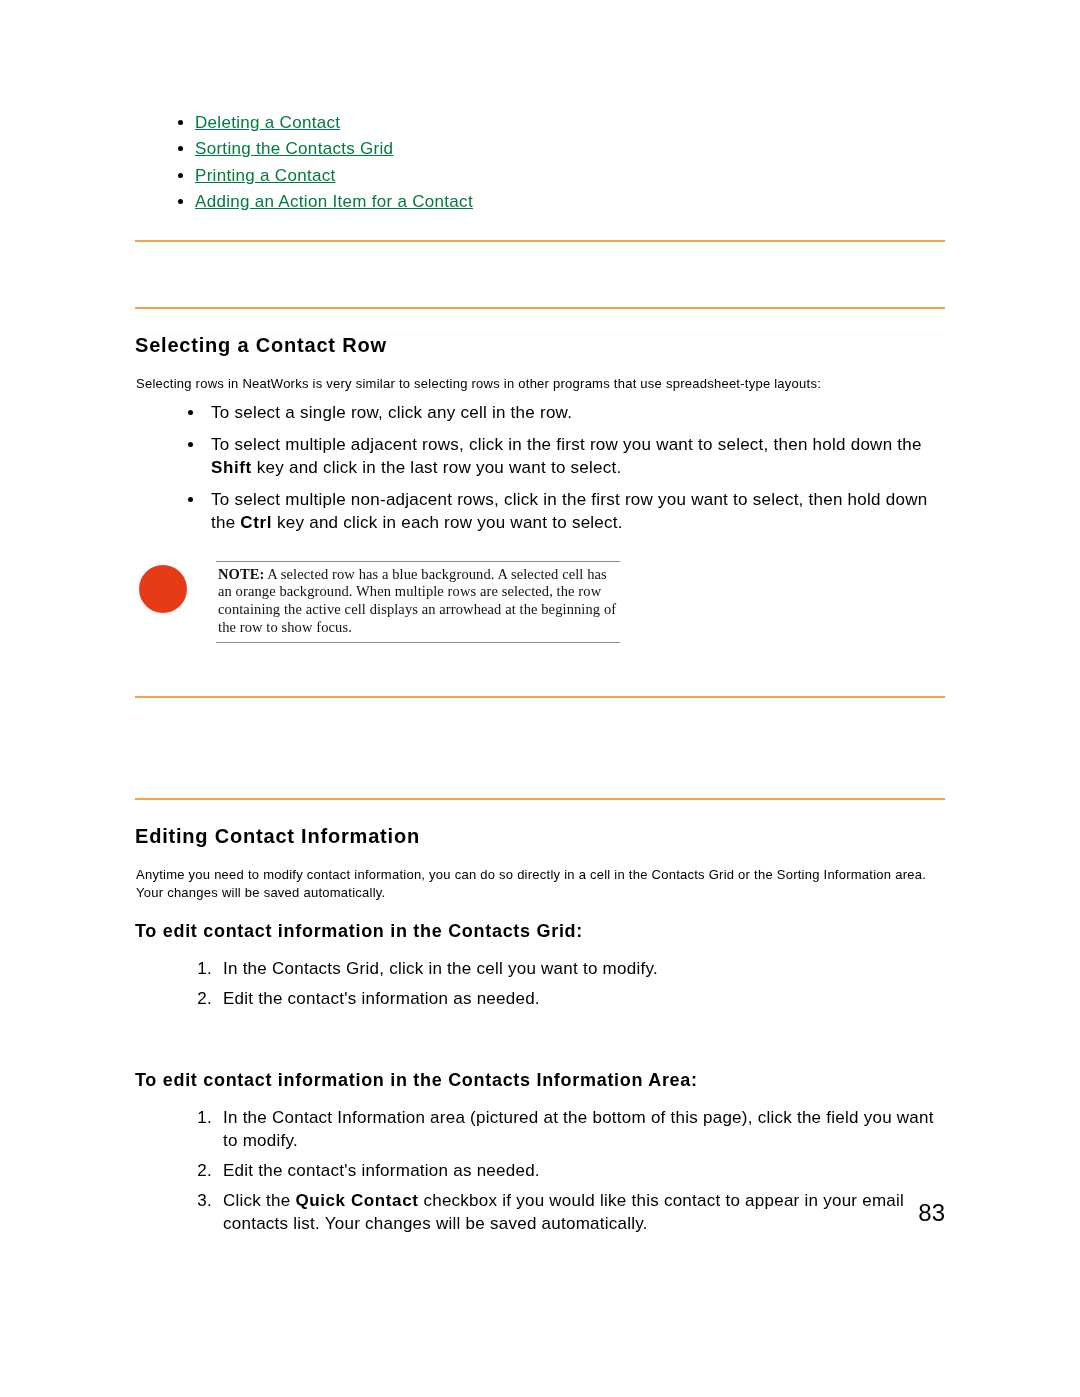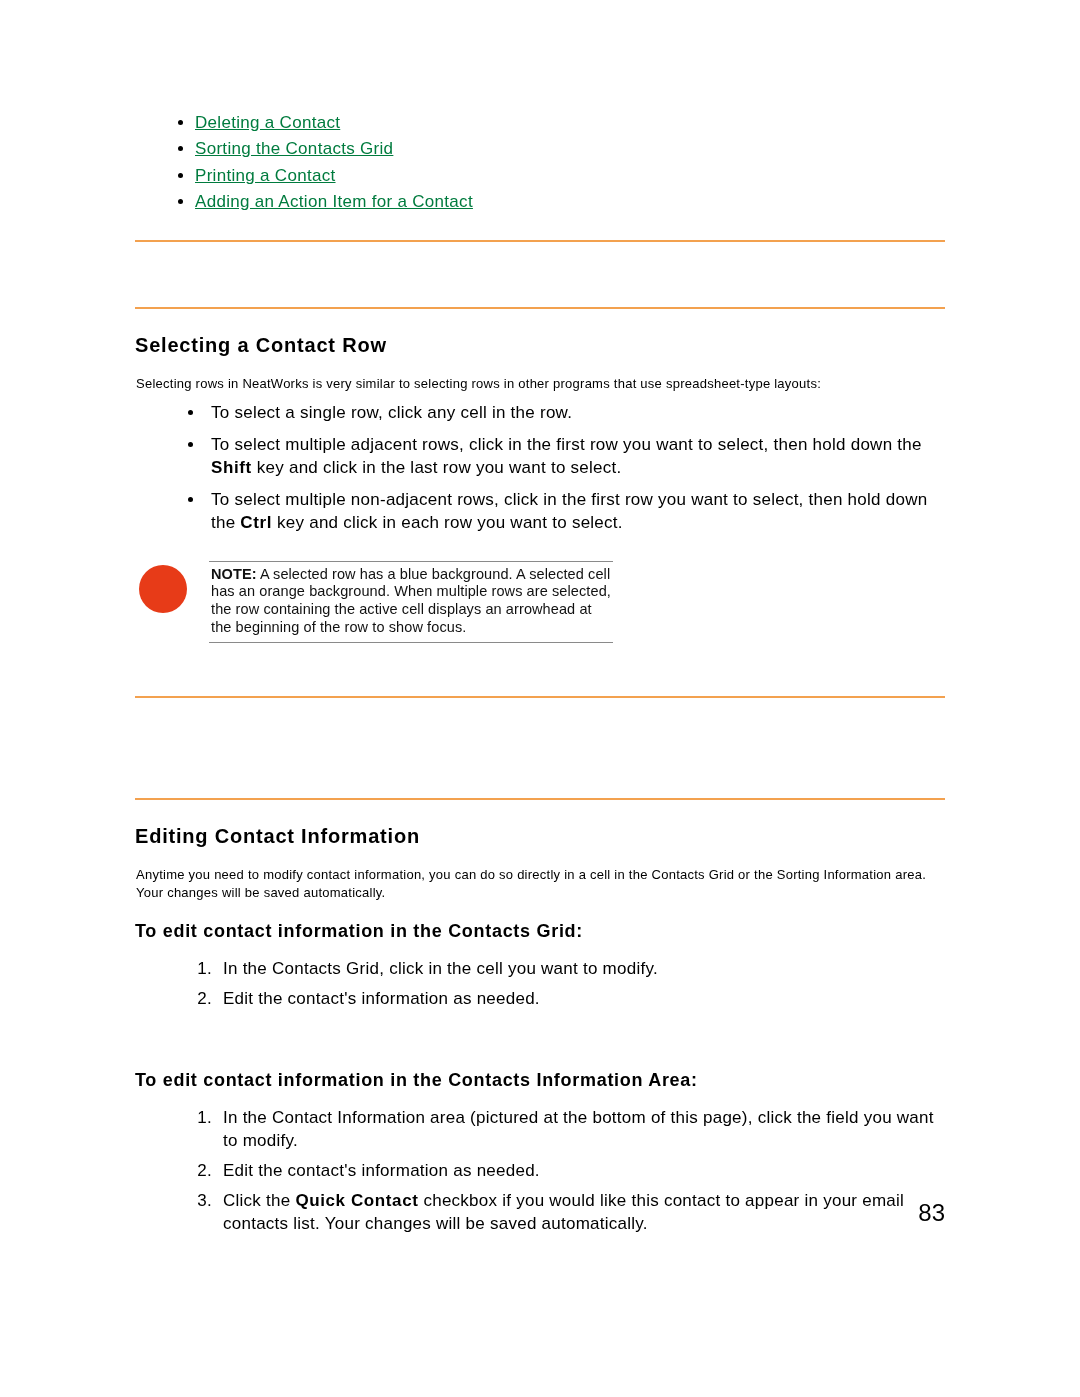--- a/index.html
+++ b/index.html
@@ -55,22 +55,23 @@
   }
   .indent-list li {
     font-size: 17px;
     line-height: 1.35;
     letter-spacing: 0.25px;
     padding: 3px 0 6px 6px;
   }
   .note-wrap {
     display: flex;
     align-items: flex-start;
-    gap: 22px;
+    gap: 29px;
     margin: 6px 0 0 4px;
+    font-family: Liberation Serif, serif;
   }
   .red-dot {
     width: 48px;
     height: 48px;
     background: #e73b18;
     border-radius: 50%;
     flex-shrink: 0;
     margin-top: 4px;
   }
   .note-box {

